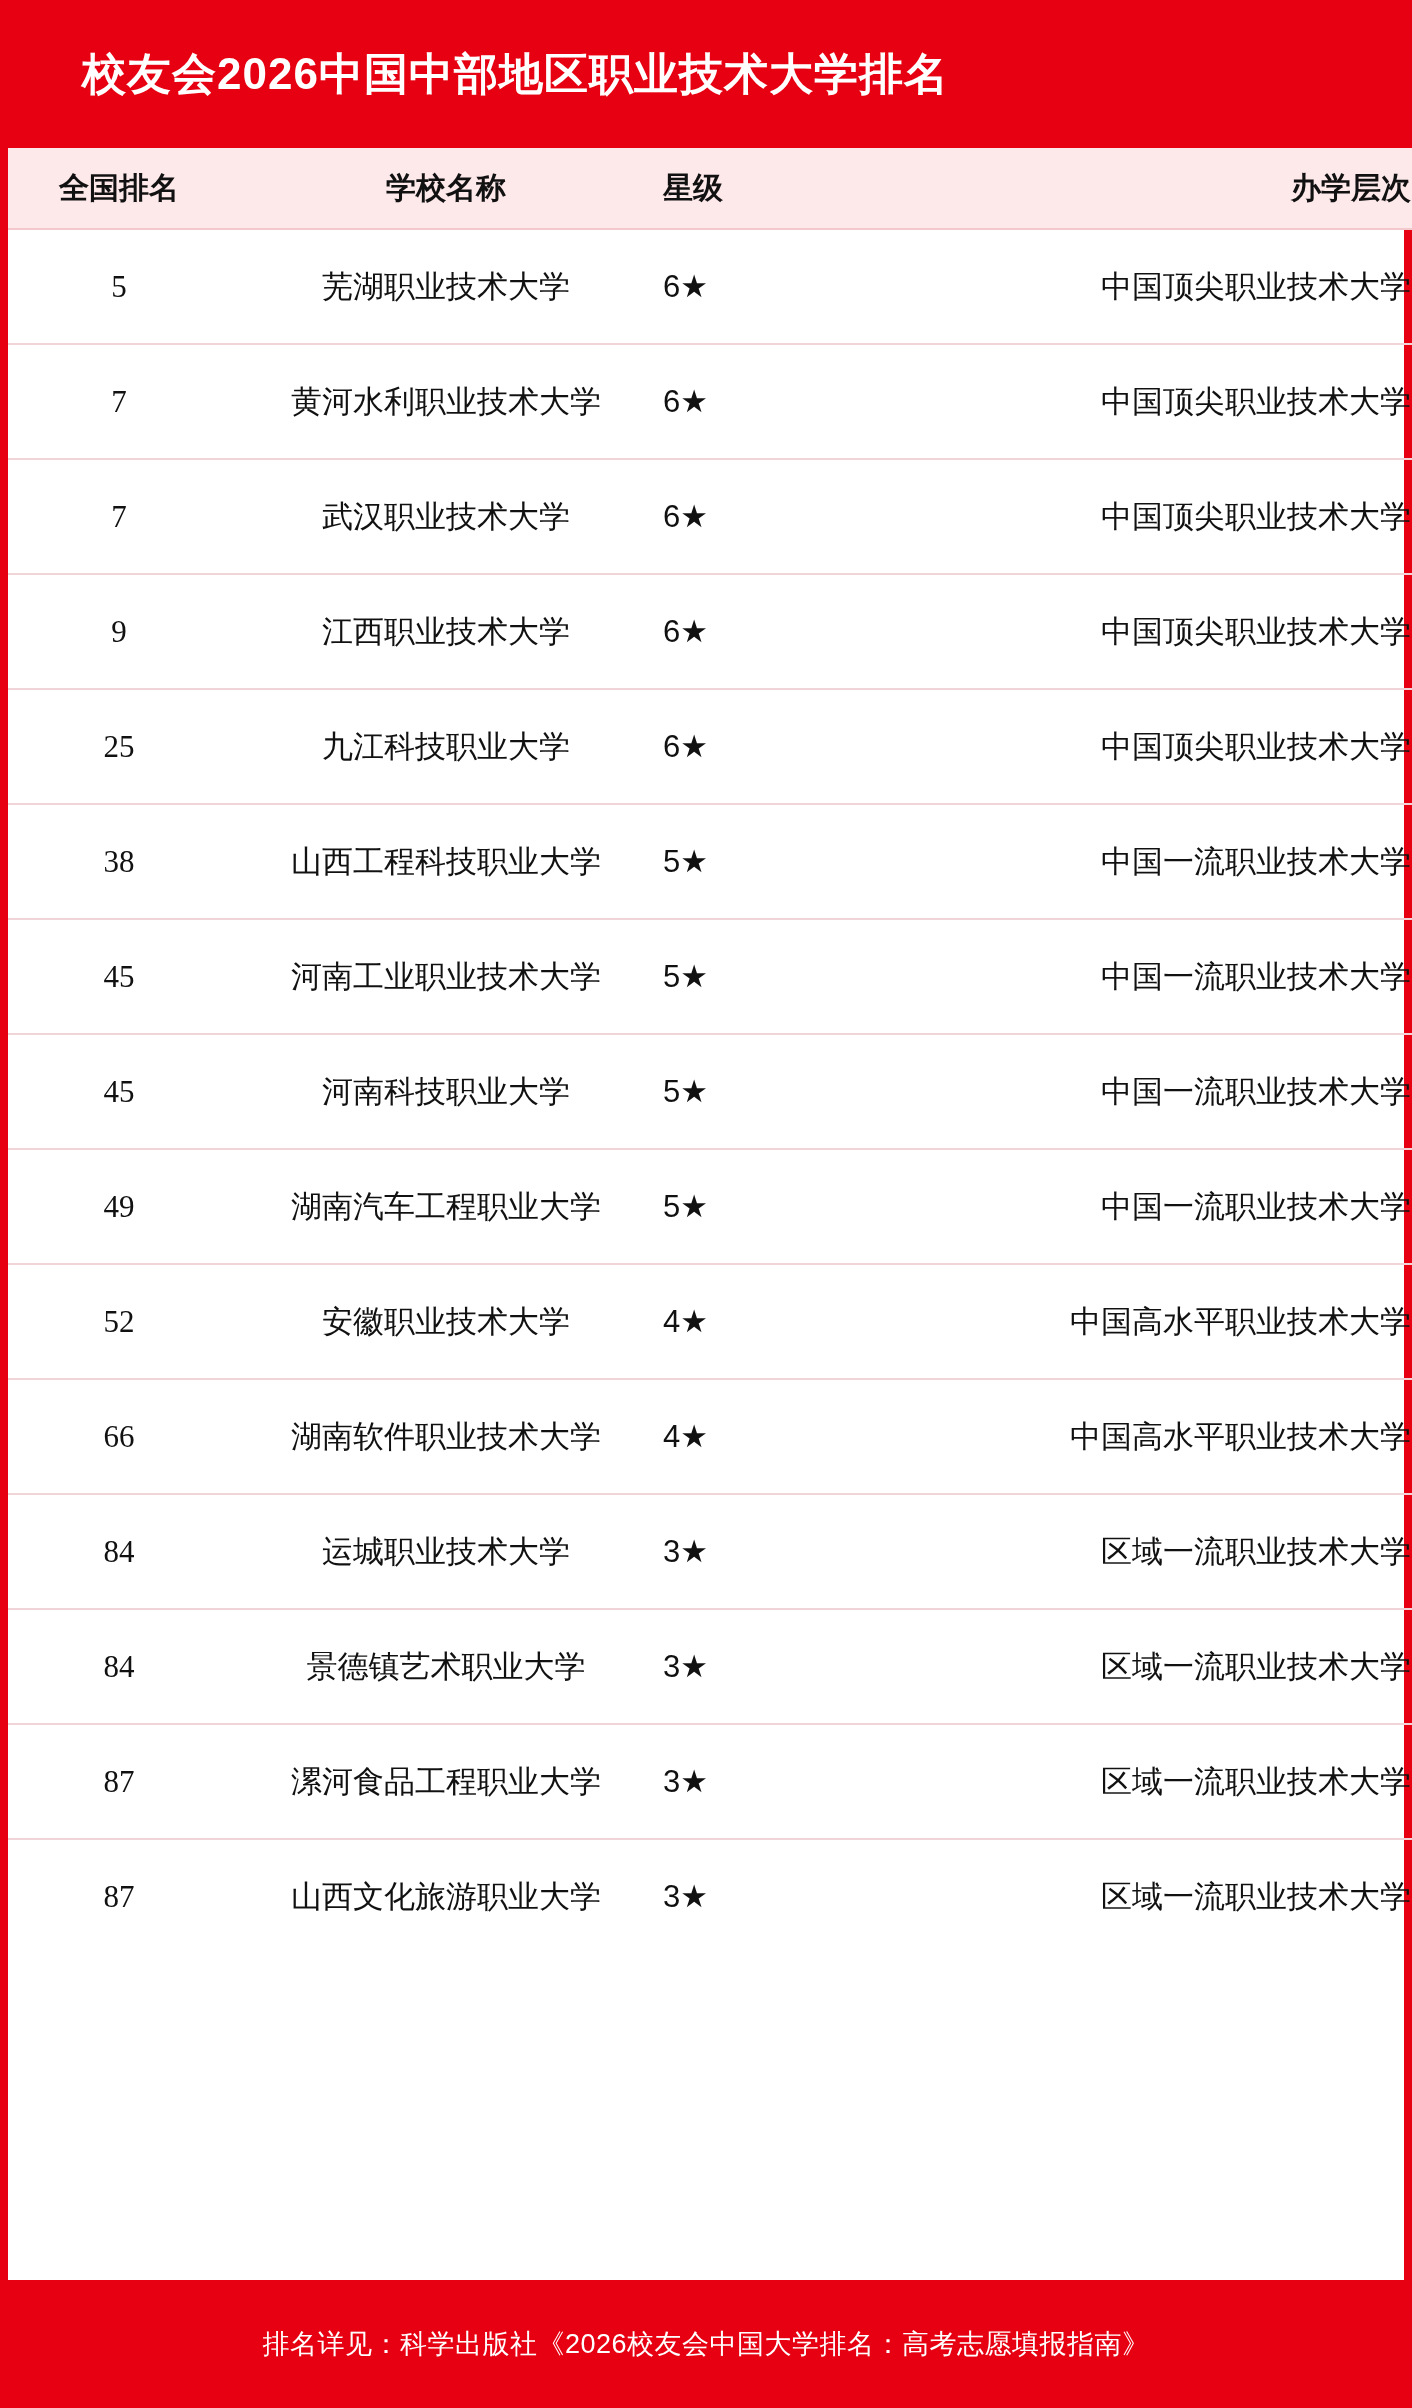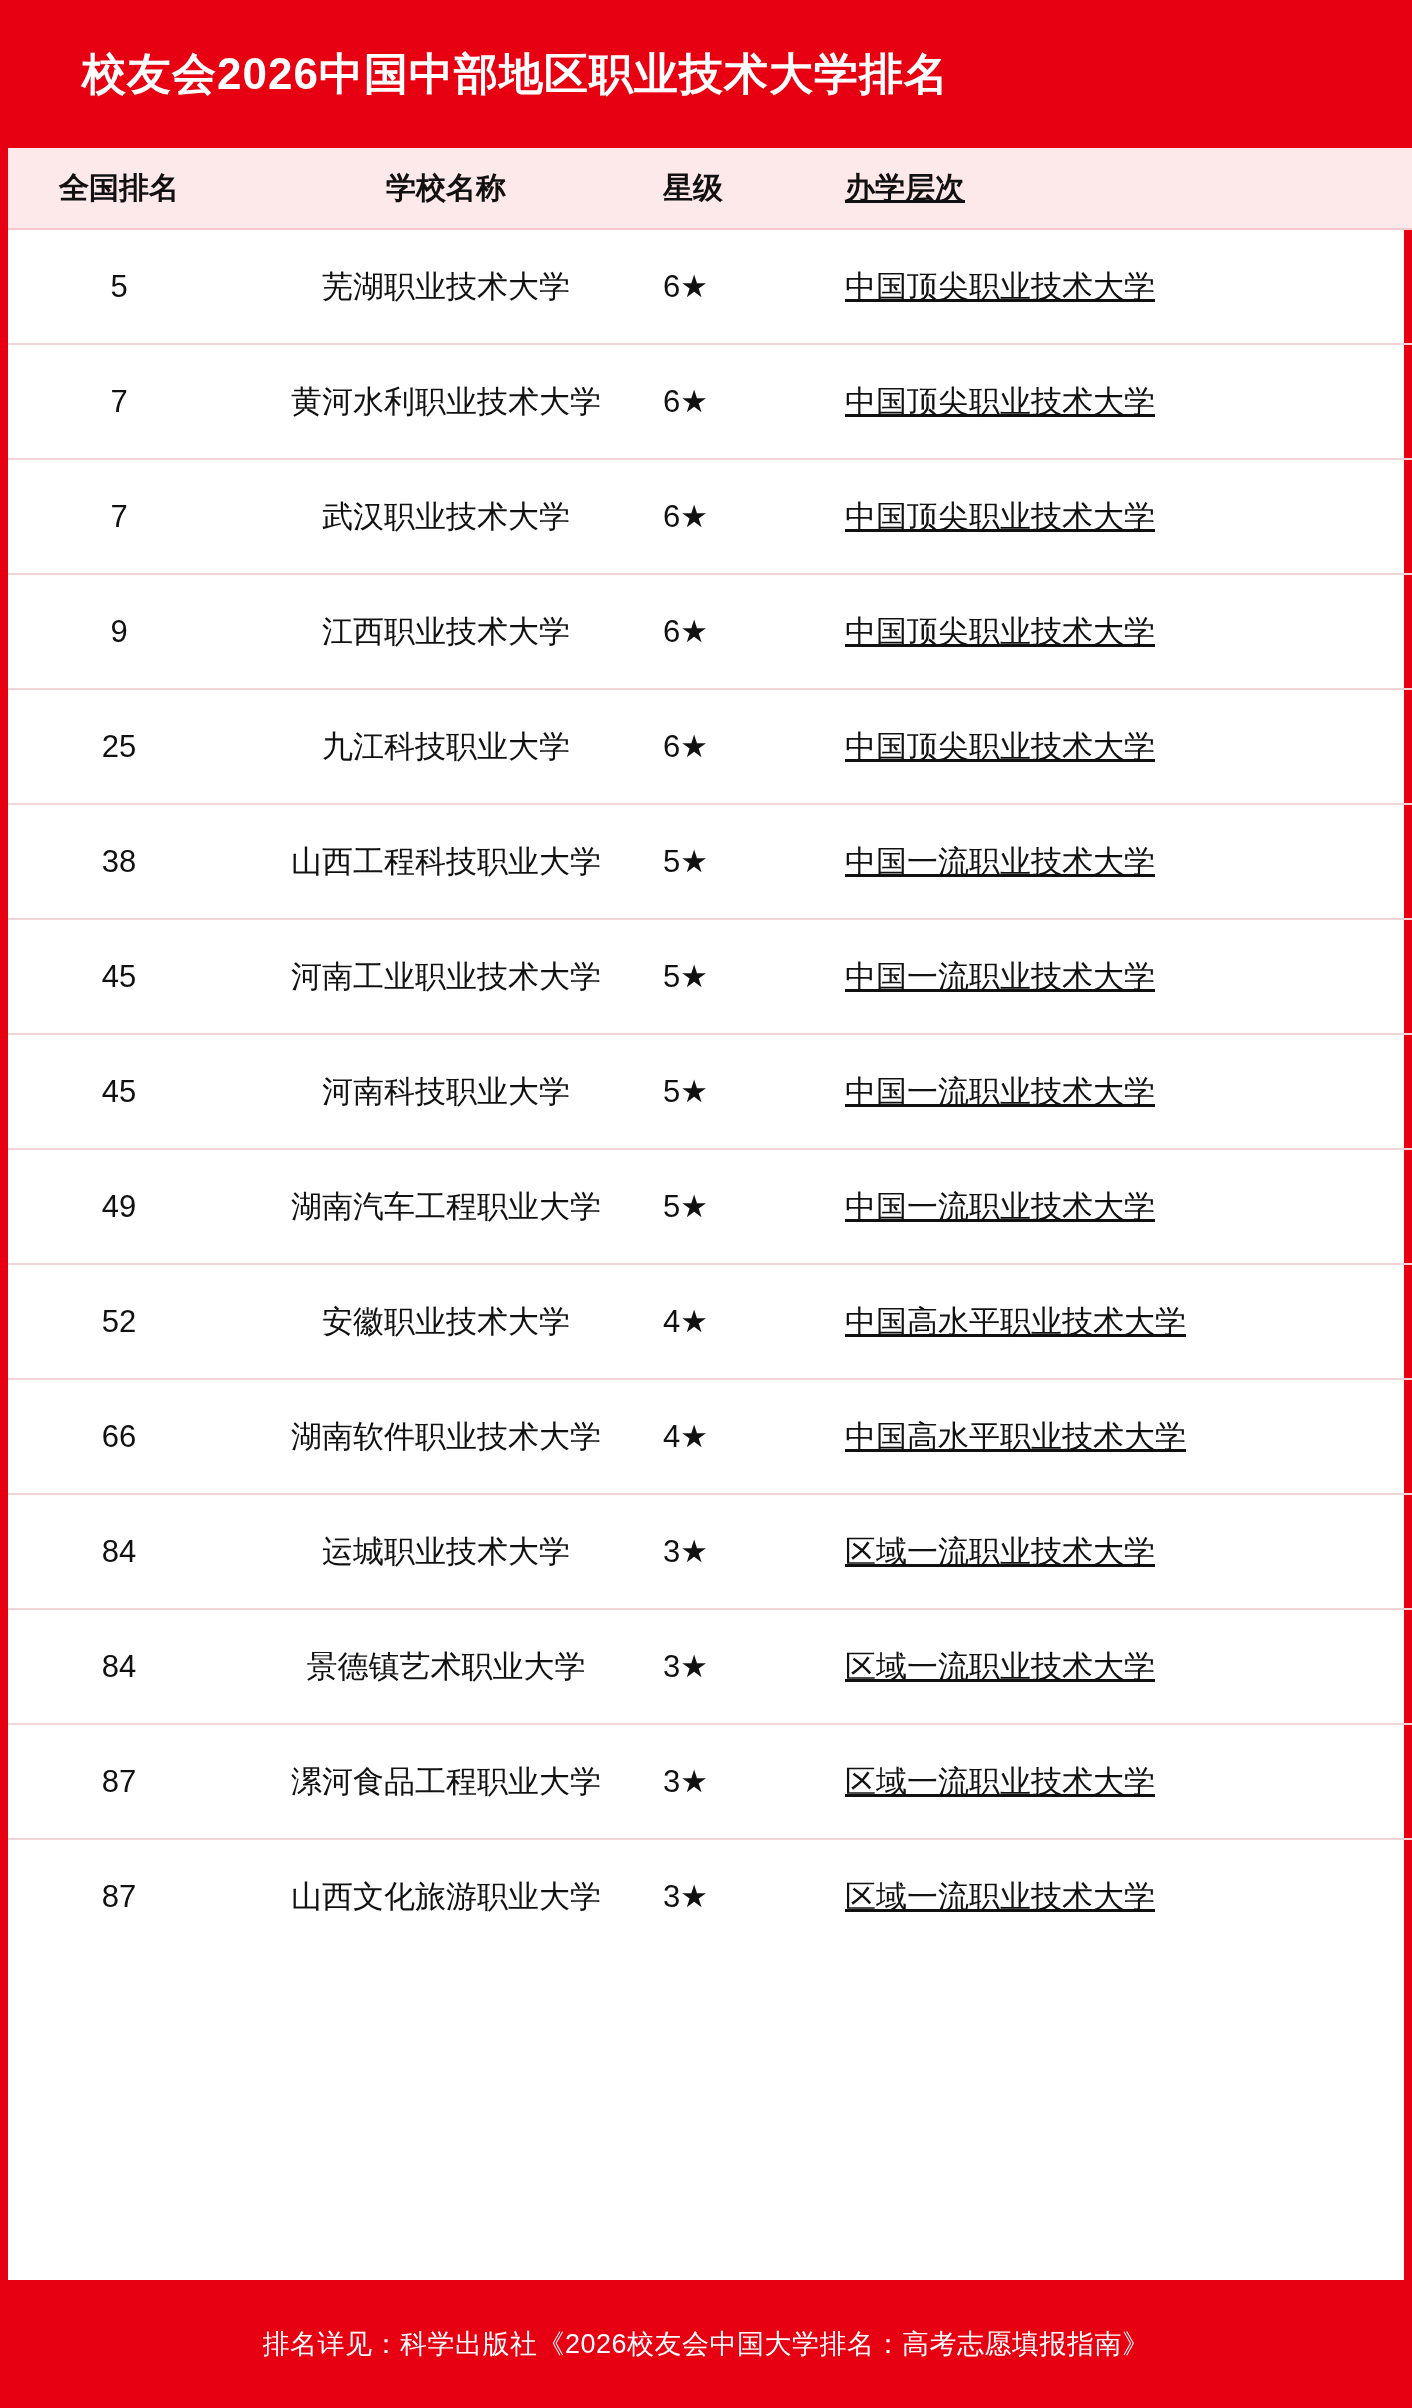--- a/index.html
+++ b/index.html
@@ -57,29 +57,29 @@
     color: #111111;
     height: 111px;
     vertical-align: middle;
     text-align: center;
     border-bottom: 2px solid #f0d4d7;
     white-space: nowrap;
   }
   tbody tr:last-child td {
     border-bottom: none;
   }
-  .col-rank { width: 220px; }
+  .col-rank { width: 220px; font-family: Liberation Serif, serif; }
   .col-name { width: 430px; }
   .col-star { width: 180px; }
   .col-level { width: 566px; }
 
   th.col-rank, td.col-rank { text-align: center; }
   th.col-name, td.col-name { text-align: center; }
   th.col-star, td.col-star { text-align: left; }
-  th.col-level, td.col-level { text-align: left; text-decoration: underline; }
+  th.col-level, td.col-level { text-align: right; }
 
   .footer {
     height: 128px;
     display: flex;
     align-items: center;
     justify-content: center;
     color: #ffffff;
     font-size: 27px;
     letter-spacing: 0.5px;
   }

